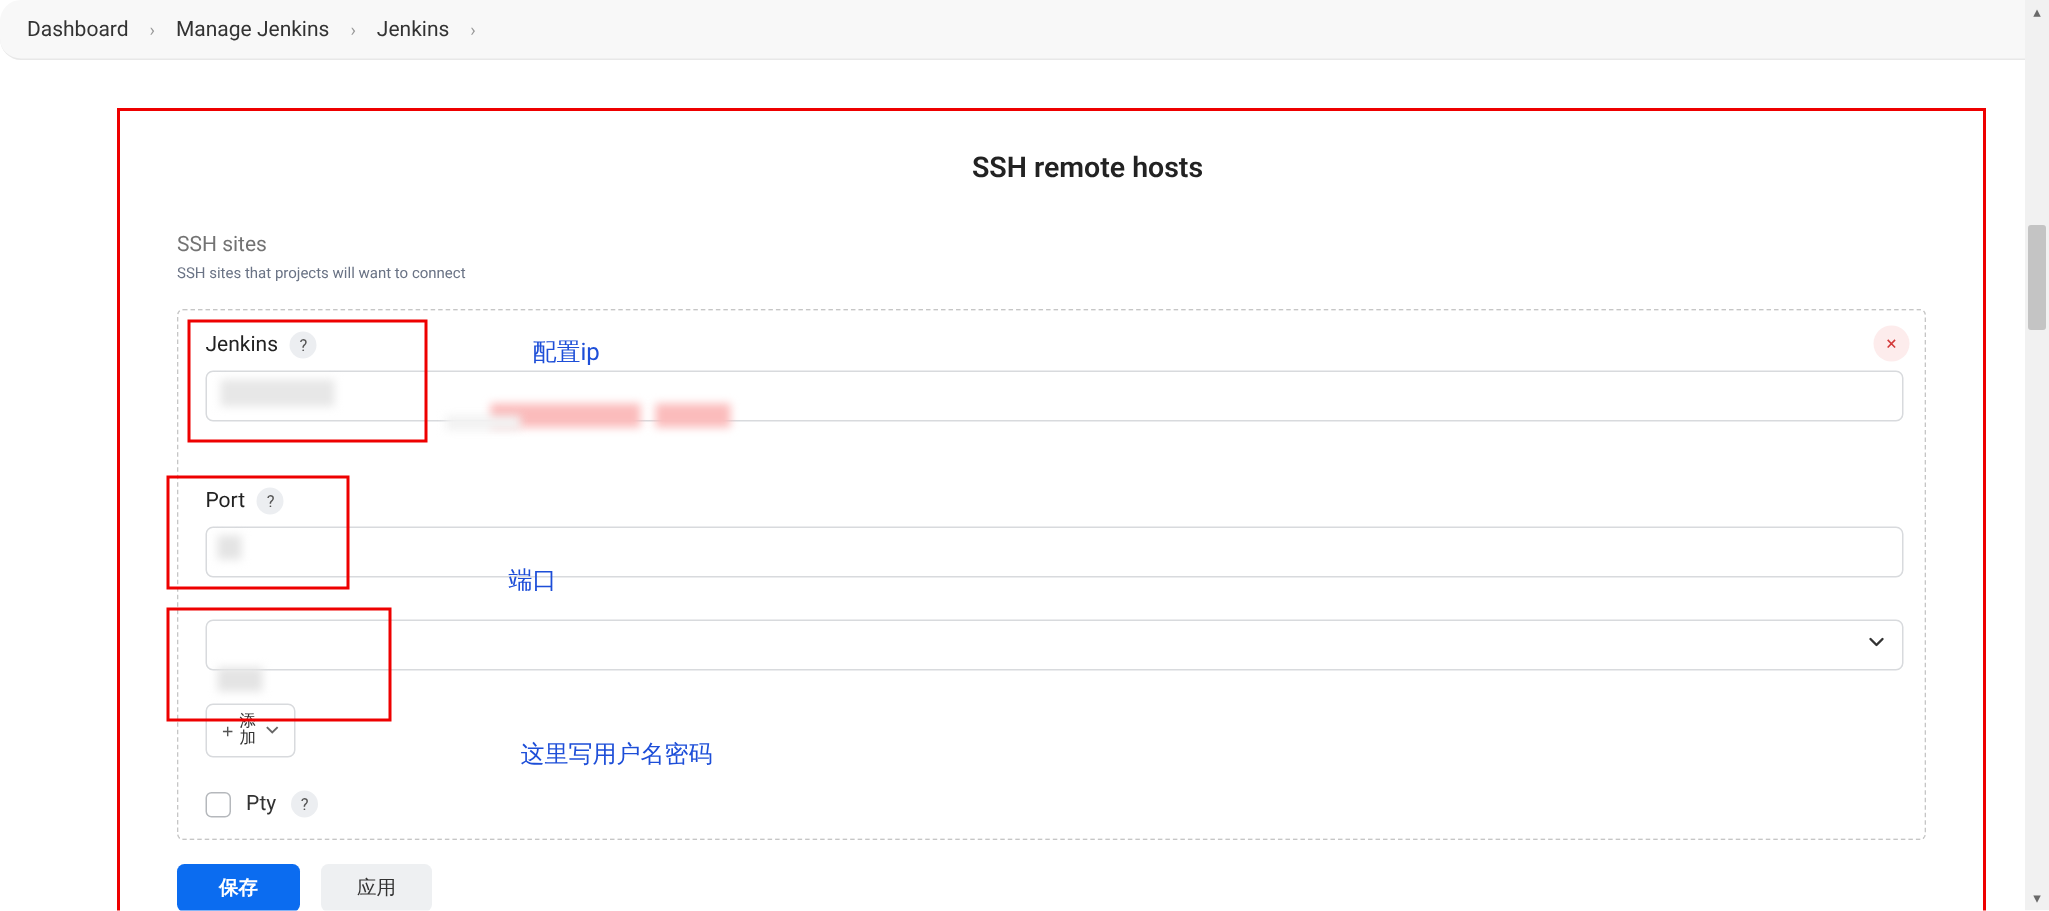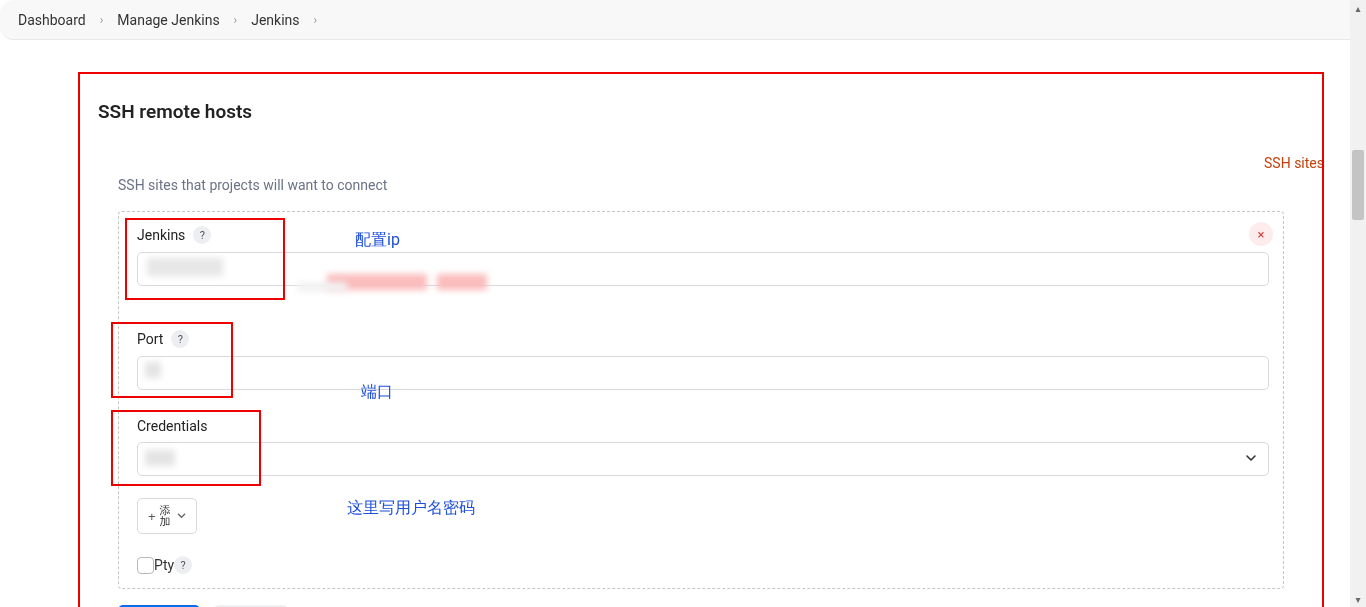--- a/index.html
+++ b/index.html
@@ -53,33 +53,33 @@
   bottom: -10px;
   border: 2px solid #e00;
   pointer-events: none;
   z-index: 50;
 }
 
 .section-title {
   font-size: 19px;
   font-weight: 600;
   color: #222;
-  padding-left: 20px;
+  padding-left: 48px;
   padding-top: 25px;
+  text-align: center;
 }
 
 .subtitle {
   font-size: 14px;
-  color: #c2410c;
+  color: #737373;
   padding-left: 40px;
   padding-top: 32px;
-  text-align: right;
 }
 .subdesc {
-  font-size: 14px;
+  font-size: 10px;
   color: #6a7385;
   padding-left: 40px;
   padding-top: 6px;
 }
 
 
 .entry-container {
   margin: 18px 40px 0 40px;
   border: 1px dashed #c6c6c6;
   border-radius: 4px;
@@ -217,20 +217,21 @@
   flex-direction: column;
   font-size: 11px;
   line-height: 11px;
 }
 
 
 .pty-row {
   margin-top: 22px;
   display: flex;
   align-items: center;
+  gap: 10px;
 }
 .checkbox {
   width: 17px;
   height: 17px;
   border: 1.5px solid #b5b8bc;
   border-radius: 4px;
   background: #fff;
   cursor: pointer;
 }
 
@@ -335,29 +336,26 @@
     </div>
 
     
     <div class="field-row" style="margin-top:44px;">
       <div class="field-label">
         <span>Port</span>
         <span class="help-badge">?</span>
       </div>
       <input class="text-input" value="" style="">
       <div class="red-outline" style="left:-26px; top:-8px; width:122px; height:76px;"></div>
-      <div class="red-annot" style="left:224px; top:52px;">端口</div>
+      <div class="red-annot" style="left:202px; top:52px;">端口</div>
       <div class="blur-box" style="left:8px; top:32px; width:16px; height:16px; background:#e4e4e4;"></div>
     </div>
 
     
     <div class="field-row" style="margin-top:28px;">
-      <div class="field-label">
-        <span>Credentials</span>
-      </div>
       <div class="select-wrap">
         <select class="select-input">
           <option></option>
         </select>
         <span class="select-caret">
           <svg width="12" height="12" viewBox="0 0 12 12">
               <path d="M2 4 L6 8 L10 4" stroke="#333" stroke-width="1.6" fill="none" stroke-linecap="round" stroke-linejoin="round"></path>
             </svg>
         </span>
       </div>

